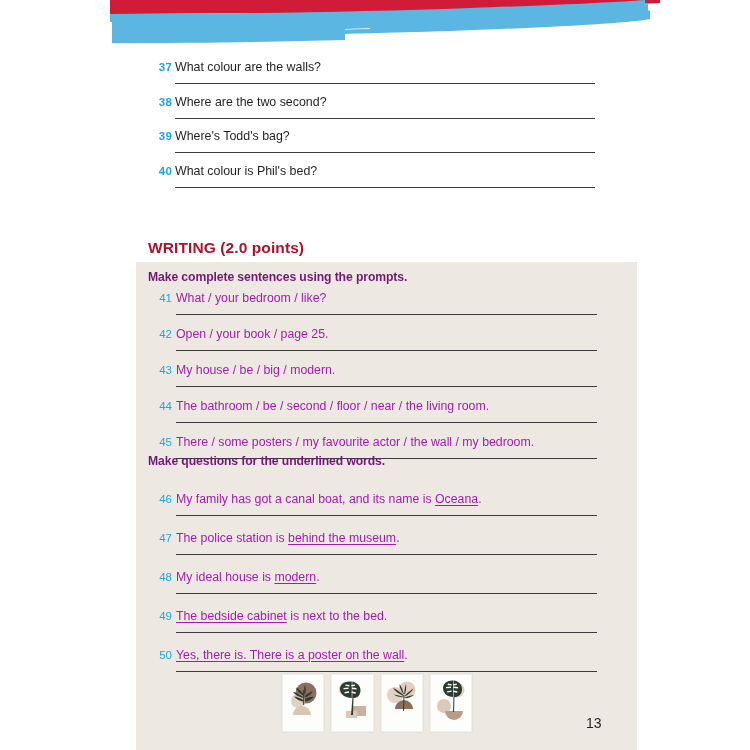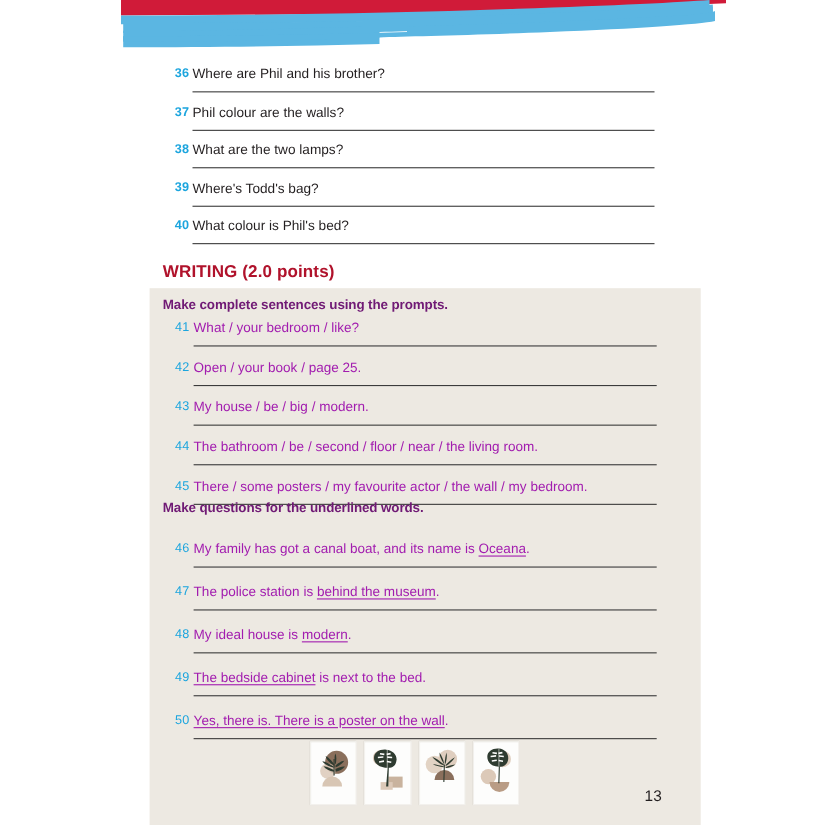--- a/index.html
+++ b/index.html
@@ -132,35 +132,30 @@
     <path fill="#5BB6E2" d="M112,33 C210,33 300,31 370,29 L370,24 C450,22 550,18 620,14
              C640,13 648,11 650,10 L650,19 C636,22 580,26 500,29
              C430,32 370,33 345,34 L345,40 C270,42 200,43 112,43 Z"></path>
 
     <path fill="#5BB6E2" d="M112,38 C180,38 250,37 300,36 L300,31 C240,32 170,33 112,33 Z"></path>
   </svg>
 </div>
 
 <div id="top-questions">
 
-  <div class="q-row">
-    <span class="q-num">36</span>
-    <span class="q-text">Where are Phil and his brother?</span>
-    <span class="q-line"></span>
-  </div>
 
   <div class="q-row">
     <span class="q-num">37</span>
-    <span class="q-text">Phil colour are the walls?</span>
+    <span class="q-text">What colour are the walls?</span>
     <span class="q-line"></span>
   </div>
 
   <div class="q-row">
     <span class="q-num">38</span>
-    <span class="q-text">What are the two lamps?</span>
+    <span class="q-text">Where are the two second?</span>
     <span class="q-line"></span>
   </div>
 
   <div class="q-row">
     <span class="q-num">39</span>
     <span class="q-text">Where's Todd's bag?</span>
     <span class="q-line"></span>
   </div>
 
   <div class="q-row">

